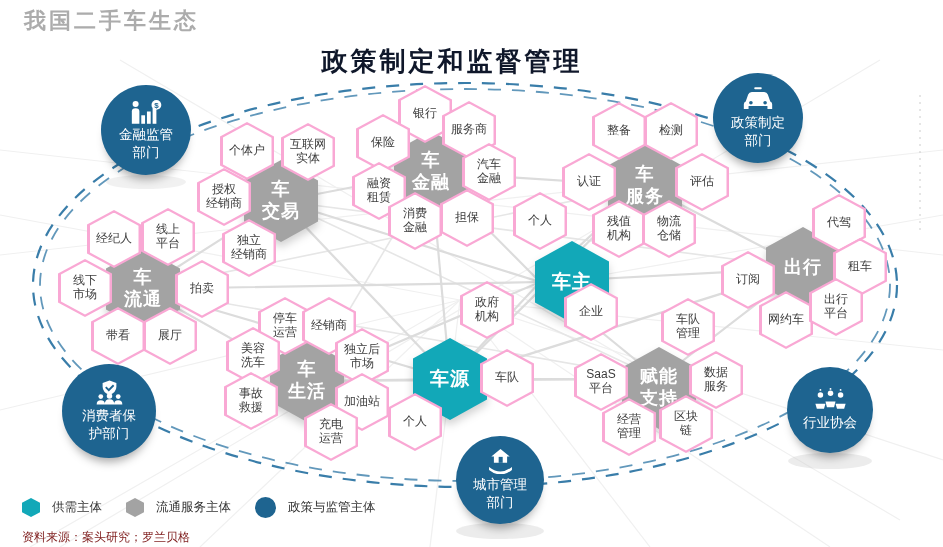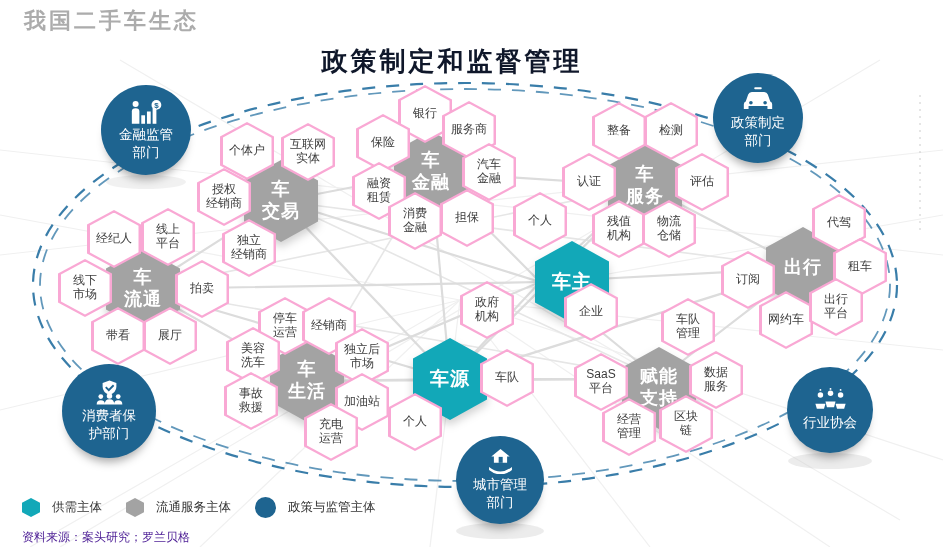--- a/index.html
+++ b/index.html
@@ -33,21 +33,21 @@
   .reg-label{font-size:13.5px;line-height:1.3;white-space:pre-line;margin-top:2px;}
   .reg svg{display:block;}
   
   .legend{position:absolute;left:22px;top:497px;display:flex;align-items:center;gap:24px;z-index:5;}
   .legend-item{display:flex;align-items:center;gap:12px;}
   .lg-hex{width:18px;height:19px;clip-path:polygon(50% 0,100% 25%,100% 75%,50% 100%,0 75%,0 25%);}
   .lg-supply{background:#12a8b8;}
   .lg-circ-svc{background:#a3a3a3;}
   .lg-circle{width:21px;height:21px;border-radius:50%;background:#1e6490;}
   .legend-label{font-size:12.5px;color:#333;}
-  .source{position:absolute;left:22px;top:529px;font-size:12px;color:#4c1d95;z-index:5;}
+  .source{position:absolute;left:22px;top:529px;font-size:12px;color:#7f1d1d;z-index:5;}
 </style>
 </head>
 <body>
 
 <div id="canvas">
 
   <svg class="net" width="943" height="547" viewBox="0 0 943 547">
     <g stroke="#f0f0f0" stroke-width="1.2">
       <line x1="460" y1="300" x2="943" y2="460"></line>
         <line x1="460" y1="300" x2="830" y2="547"></line>

